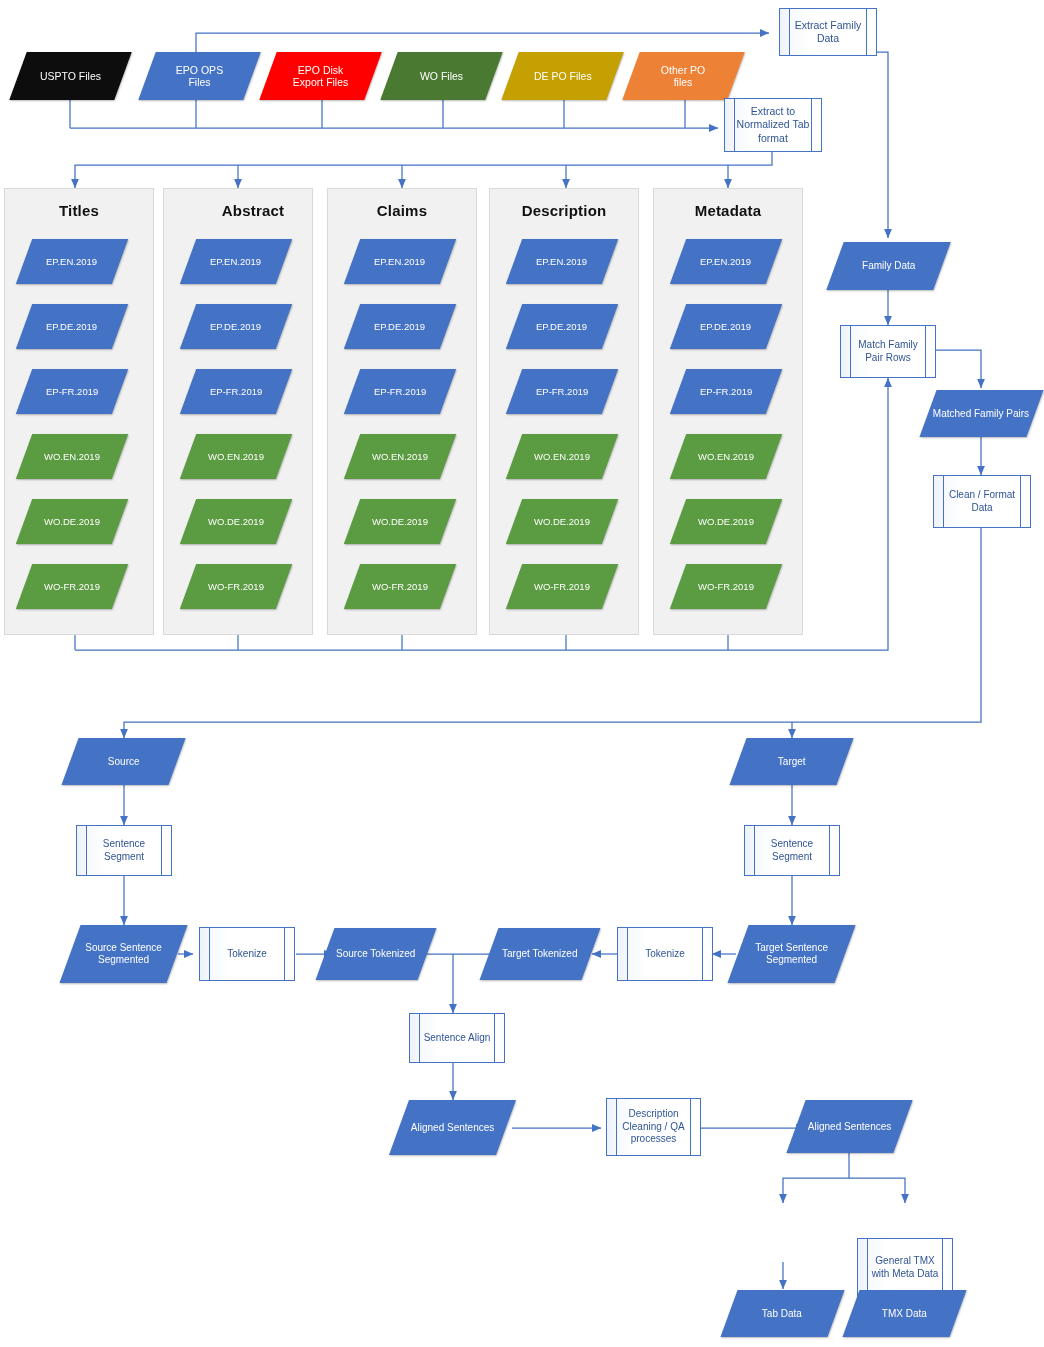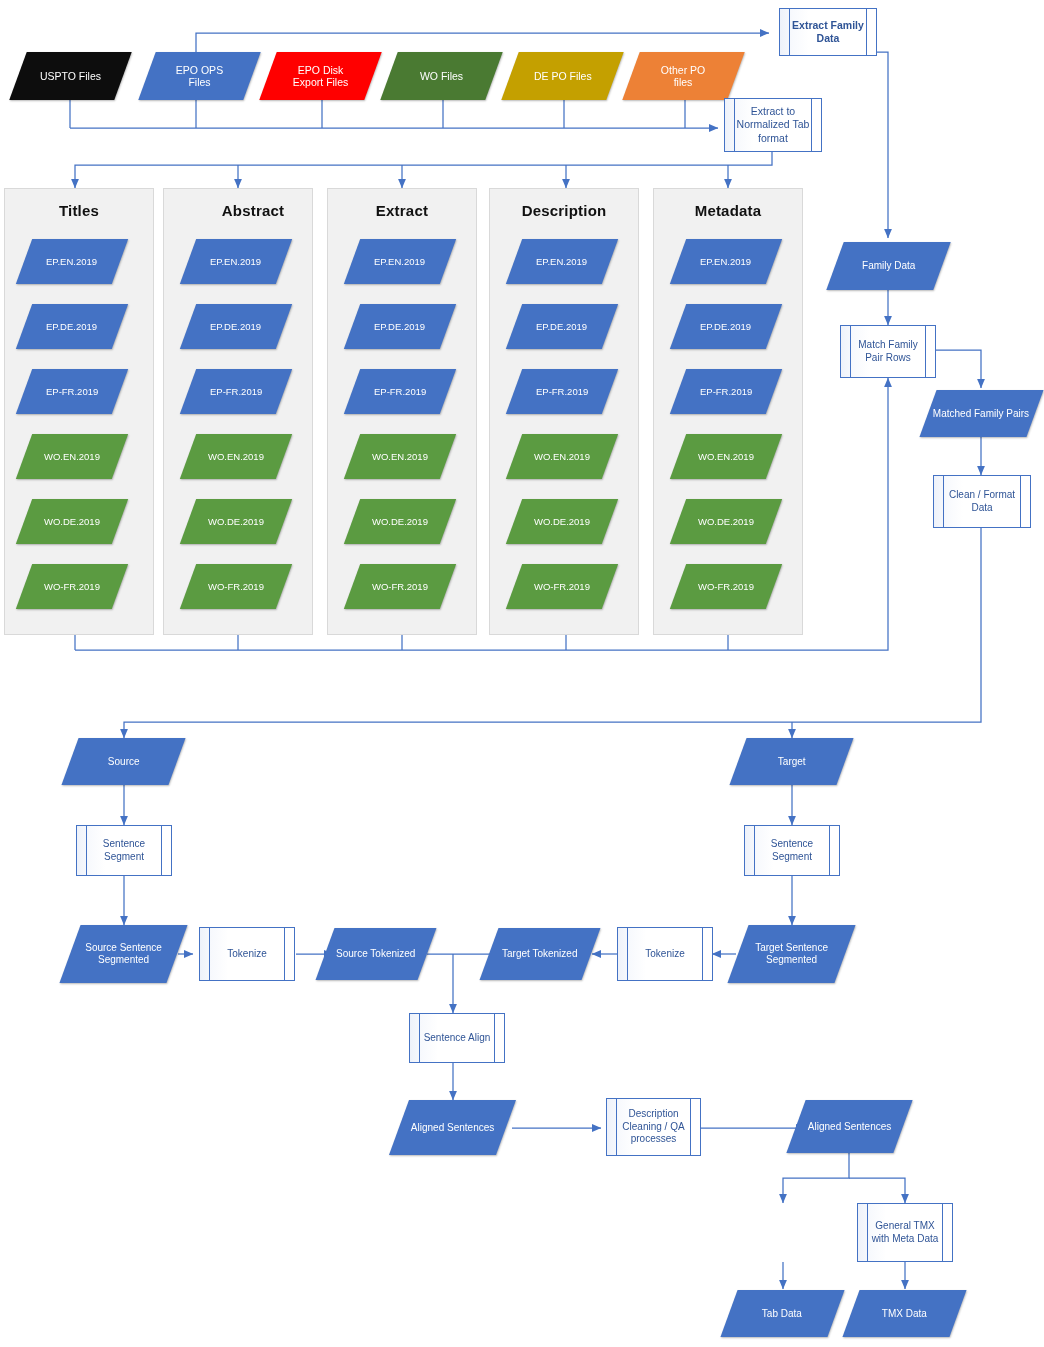--- a/index.html
+++ b/index.html
@@ -129,21 +129,21 @@
     <span>WO Files</span>
   </div>
   <div class="para" style="left:510px;top:52px;width:105px;height:48px;background:#C4A000;font-size:10.5px;">
     <span>DE PO Files</span>
   </div>
   <div class="para" style="left:631px;top:52px;width:105px;height:48px;background:#ED8136;font-size:10.5px;white-space:pre-line;">
     <span>Other PO
 files</span>
   </div>
 
-  <div class="proc" style="left:779px;top:8px;width:98px;height:48px;font-size:10.5px;font-weight:bold;">
+  <div class="proc" style="left:779px;top:8px;width:98px;height:48px;font-size:10.5px;">
     <i class="bar l"></i>
     <i class="bar r"></i>
     <span>Extract Family Data</span>
   </div>
 
   <div class="proc" style="left:724px;top:98px;width:98px;height:54px;font-size:10.5px;">
     <i class="bar l"></i>
     <i class="bar r"></i>
     <span>Extract to Normalized Tab format</span>
   </div>
@@ -184,21 +184,21 @@
     <span>WO.EN.2019</span>
     </div>
   <div class="para" style="left:188px;top:499px;width:96px;height:45px;background:#5B9B41;font-size:9.5px;">
     <span>WO.DE.2019</span>
     </div>
   <div class="para" style="left:188px;top:564px;width:96px;height:45px;background:#5B9B41;font-size:9.5px;">
     <span>WO-FR.2019</span>
     </div>
 
   <div class="group-box" style="left:327px;top:188px;width:150px;height:447px;"></div>
-  <div class="group-title" style="left:327px;width:150px;top:202px;">Extract</div>
+  <div class="group-title" style="left:327px;width:150px;top:202px;">Claims</div>
   <div class="para" style="left:352px;top:239px;width:96px;height:45px;background:#4472C4;font-size:9.5px;">
     <span>EP.EN.2019</span>
     </div>
   <div class="para" style="left:352px;top:304px;width:96px;height:45px;background:#4472C4;font-size:9.5px;">
     <span>EP.DE.2019</span>
     </div>
   <div class="para" style="left:352px;top:369px;width:96px;height:45px;background:#4472C4;font-size:9.5px;">
     <span>EP-FR.2019</span>
     </div>
   <div class="para" style="left:352px;top:434px;width:96px;height:45px;background:#5B9B41;font-size:9.5px;">
@@ -329,21 +329,21 @@
   <div class="proc" style="left:606px;top:1098px;width:95px;height:58px;font-size:10px;">
     <i class="bar l"></i>
     <i class="bar r"></i>
     <span>Description Cleaning / QA processes</span>
   </div>
 
   <div class="para" style="left:796px;top:1100px;width:107px;height:53px;background:#4472C4;font-size:10px;">
     <span>Aligned Sentences</span>
   </div>
 
-  <div class="proc" style="left:857px;top:1203px;width:96px;height:59px;font-size:10px;">
+  <div class="proc" style="left:857px;top:1238px;width:96px;height:59px;font-size:10px;">
     <i class="bar l"></i>
     <i class="bar r"></i>
     <span>General TMX with Meta Data</span>
   </div>
 
   <div class="para" style="left:729px;top:1290px;width:107px;height:47px;background:#4472C4;font-size:10px;">
     <span>Tab Data</span>
   </div>
   <div class="para" style="left:851px;top:1290px;width:107px;height:47px;background:#4472C4;font-size:10px;">
     <span>TMX Data</span>

